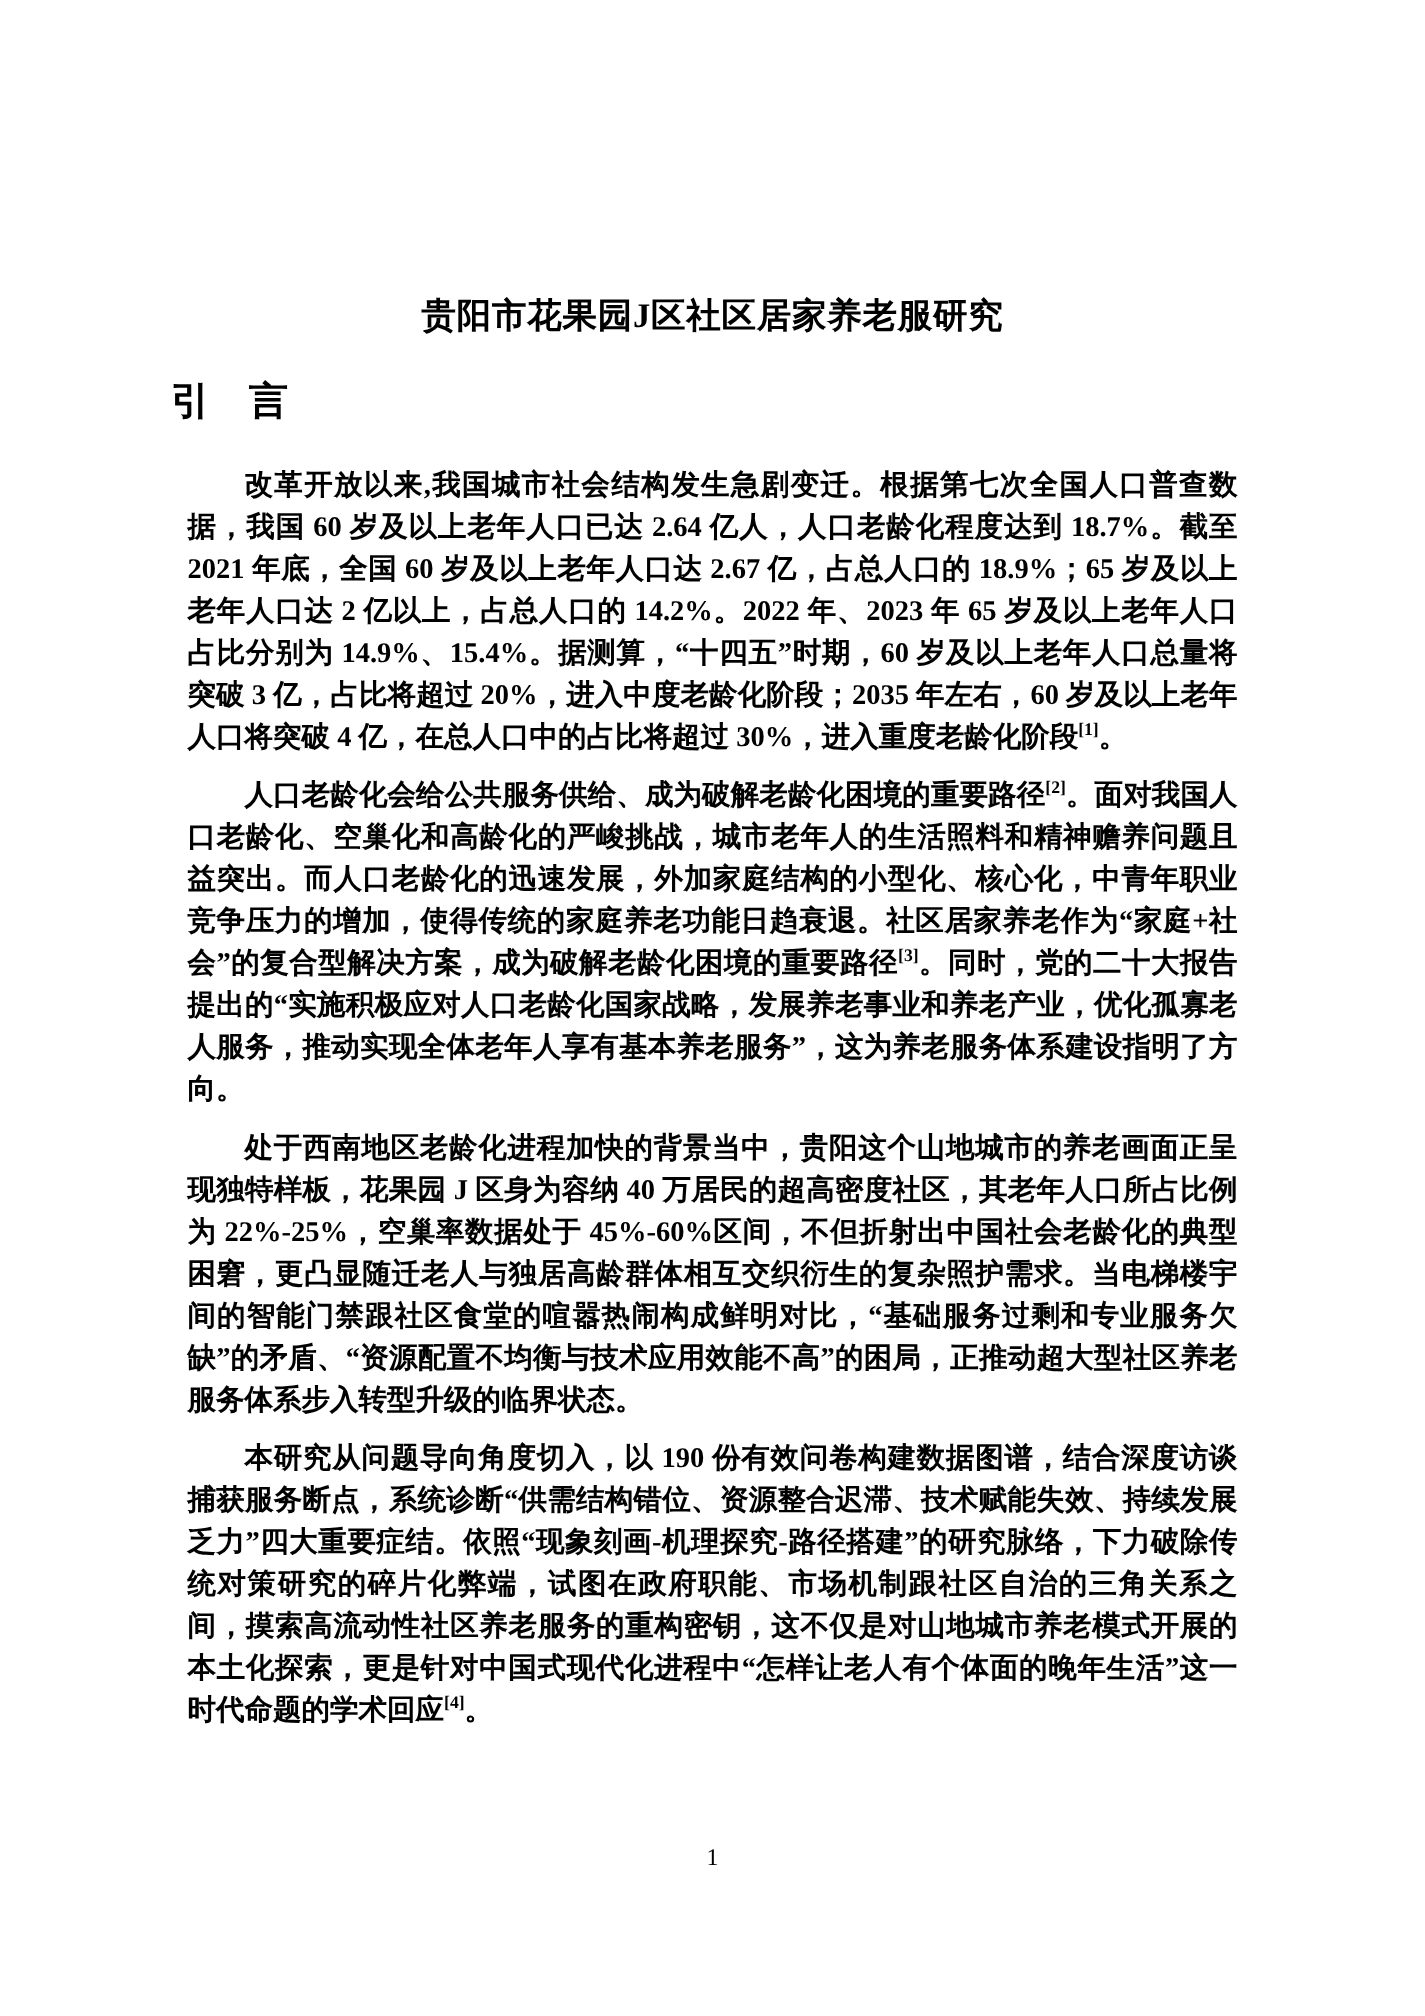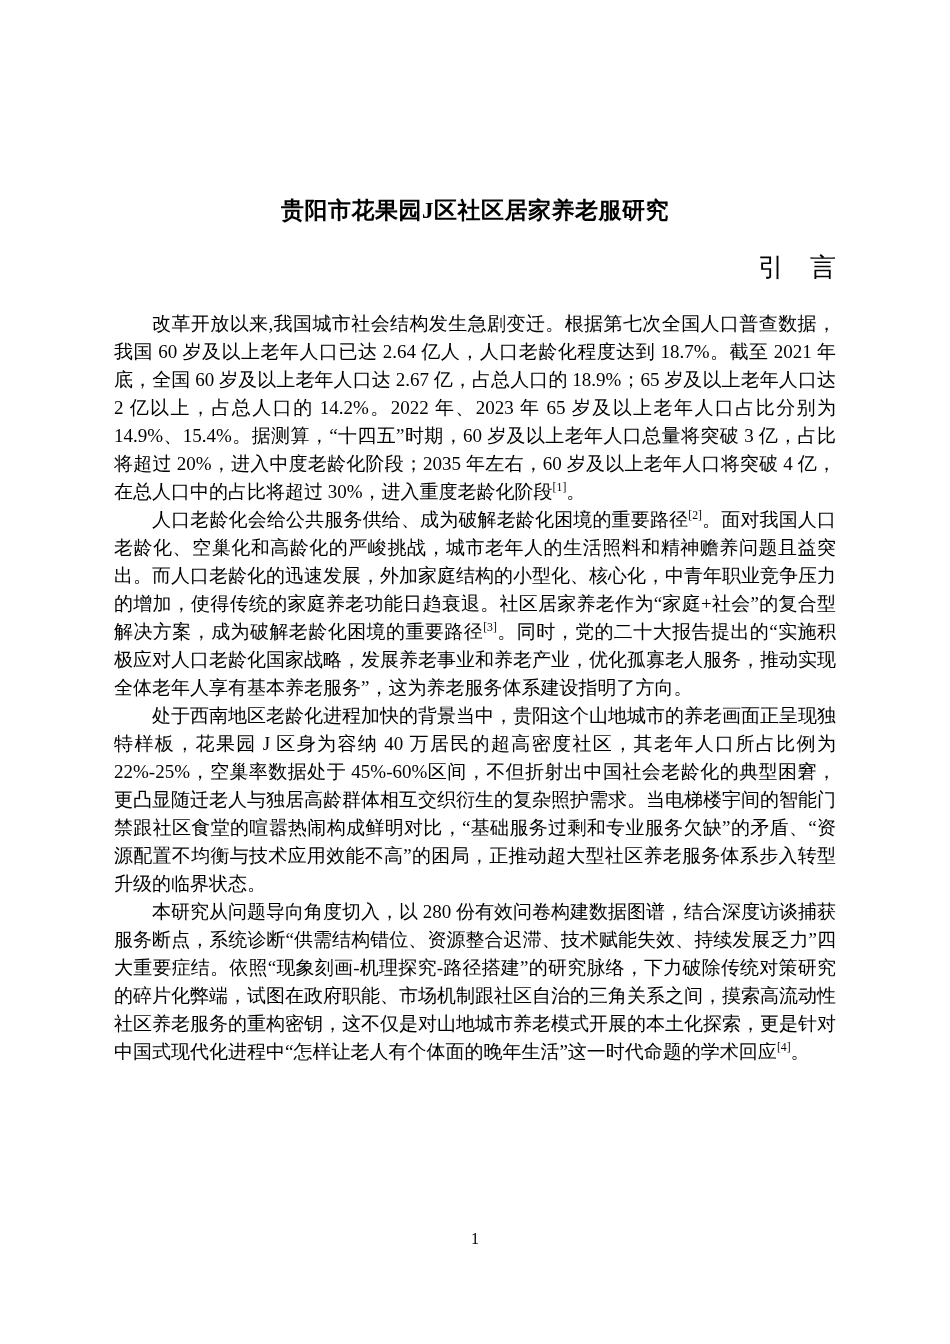--- a/index.html
+++ b/index.html
@@ -23,35 +23,36 @@
   .doc-title {
     margin: 0;
     text-align: center;
     font-size: 23px;
     font-weight: bold;
     letter-spacing: 0.5px;
     line-height: 1.3;
   }
   .section-heading {
     margin: 26px 0 0 0;
-    text-align: right;
+    text-align: left;
     font-size: 26px;
-    font-weight: normal;
+    font-weight: bold;
     line-height: 1.25;
   }
   .doc-body {
     margin-top: 26px;
     font-size: 19px;
     line-height: 28px;
     text-align: justify;
     text-justify: inter-ideograph;
   }
   .doc-paragraph {
-    margin: 0;
+    margin: 11px;
     text-indent: 2em;
+    font-weight: bold;
   }
   .doc-paragraph sup {
     font-size: 0.62em;
     line-height: 0;
     vertical-align: super;
   }
   .page-footer {
     position: absolute;
     left: 0;
     right: 0;
@@ -65,19 +66,19 @@
 <body>
 
 <div class="page">
   <div class="content">
     <h1 class="doc-title">贵阳市花果园J区社区居家养老服研究</h1>
     <h2 class="section-heading">引　言</h2>
     <div class="doc-body" id="paragraphs-container">
         <p class="doc-paragraph"><span>改革开放以来,我国城市社会结构发生急剧变迁。根据第七次全国人口普查数据，我国 60 岁及以上老年人口已达 2.64 亿人，人口老龄化程度达到 18.7%。截至 2021 年底，全国 60 岁及以上老年人口达 2.67 亿，占总人口的 18.9%；65 岁及以上老年人口达 2 亿以上，占总人口的 14.2%。2022 年、2023 年 65 岁及以上老年人口占比分别为 14.9%、15.4%。据测算，“十四五”时期，60 岁及以上老年人口总量将突破 3 亿，占比将超过 20%，进入中度老龄化阶段；2035 年左右，60 岁及以上老年人口将突破 4 亿，在总人口中的占比将超过 30%，进入重度老龄化阶段</span><sup>[1]</sup><span>。</span></p>
         <p class="doc-paragraph"><span>人口老龄化会给公共服务供给、成为破解老龄化困境的重要路径</span><sup>[2]</sup><span>。面对我国人口老龄化、空巢化和高龄化的严峻挑战，城市老年人的生活照料和精神赡养问题且益突出。而人口老龄化的迅速发展，外加家庭结构的小型化、核心化，中青年职业竞争压力的增加，使得传统的家庭养老功能日趋衰退。社区居家养老作为“家庭+社会”的复合型解决方案，成为破解老龄化困境的重要路径</span><sup>[3]</sup><span>。同时，党的二十大报告提出的“实施积极应对人口老龄化国家战略，发展养老事业和养老产业，优化孤寡老人服务，推动实现全体老年人享有基本养老服务”，这为养老服务体系建设指明了方向。</span></p>
         <p class="doc-paragraph"><span>处于西南地区老龄化进程加快的背景当中，贵阳这个山地城市的养老画面正呈现独特样板，花果园 J 区身为容纳 40 万居民的超高密度社区，其老年人口所占比例为 22%-25%，空巢率数据处于 45%-60%区间，不但折射出中国社会老龄化的典型困窘，更凸显随迁老人与独居高龄群体相互交织衍生的复杂照护需求。当电梯楼宇间的智能门禁跟社区食堂的喧嚣热闹构成鲜明对比，“基础服务过剩和专业服务欠缺”的矛盾、“资源配置不均衡与技术应用效能不高”的困局，正推动超大型社区养老服务体系步入转型升级的临界状态。</span></p>
-        <p class="doc-paragraph"><span>本研究从问题导向角度切入，以 280 份有效问卷构建数据图谱，结合深度访谈捕获服务断点，系统诊断“供需结构错位、资源整合迟滞、技术赋能失效、持续发展乏力”四大重要症结。依照“现象刻画-机理探究-路径搭建”的研究脉络，下力破除传统对策研究的碎片化弊端，试图在政府职能、市场机制跟社区自治的三角关系之间，摸索高流动性社区养老服务的重构密钥，这不仅是对山地城市养老模式开展的本土化探索，更是针对中国式现代化进程中“怎样让老人有个体面的晚年生活”这一时代命题的学术回应</span><sup>[4]</sup><span>。</span></p>
+        <p class="doc-paragraph"><span>本研究从问题导向角度切入，以 190 份有效问卷构建数据图谱，结合深度访谈捕获服务断点，系统诊断“供需结构错位、资源整合迟滞、技术赋能失效、持续发展乏力”四大重要症结。依照“现象刻画-机理探究-路径搭建”的研究脉络，下力破除传统对策研究的碎片化弊端，试图在政府职能、市场机制跟社区自治的三角关系之间，摸索高流动性社区养老服务的重构密钥，这不仅是对山地城市养老模式开展的本土化探索，更是针对中国式现代化进程中“怎样让老人有个体面的晚年生活”这一时代命题的学术回应</span><sup>[4]</sup><span>。</span></p>
       </div>
   </div>
   <div class="page-footer">
     <span class="page-number">1</span>
   </div>
 </div>
 
 </body></html>

